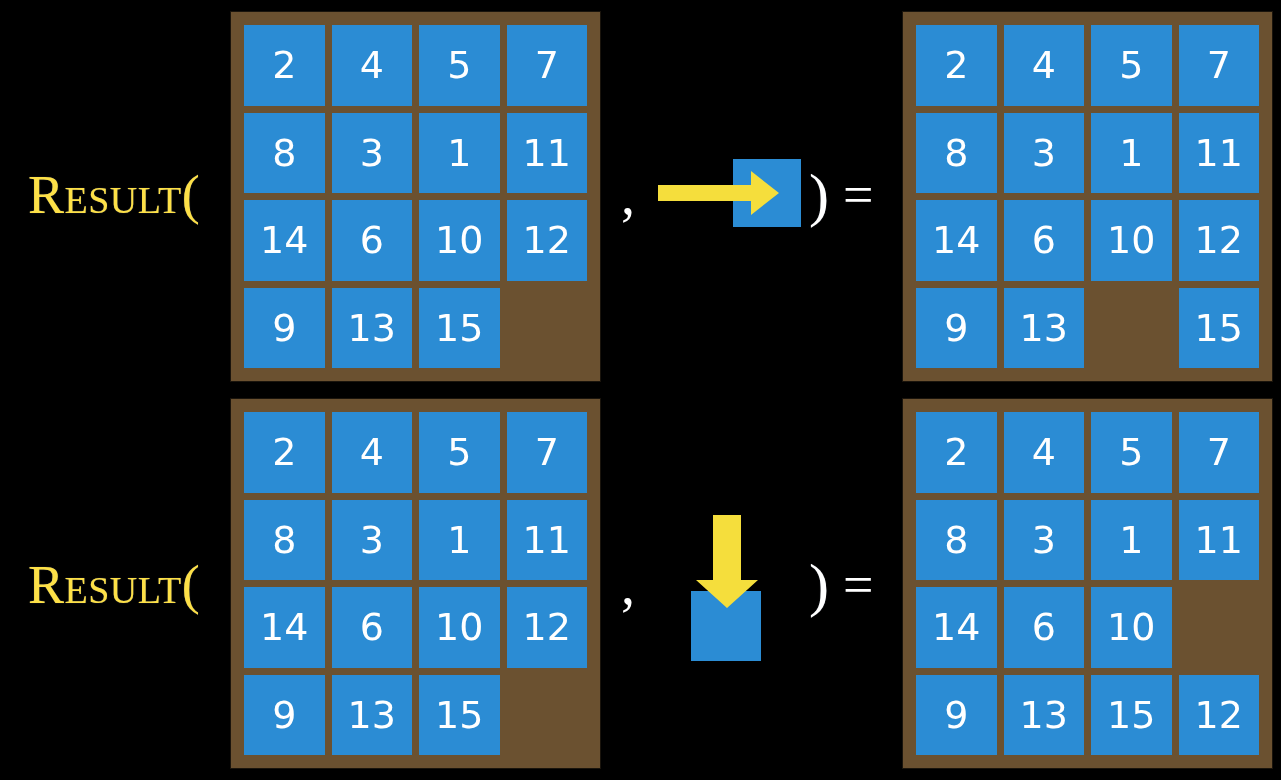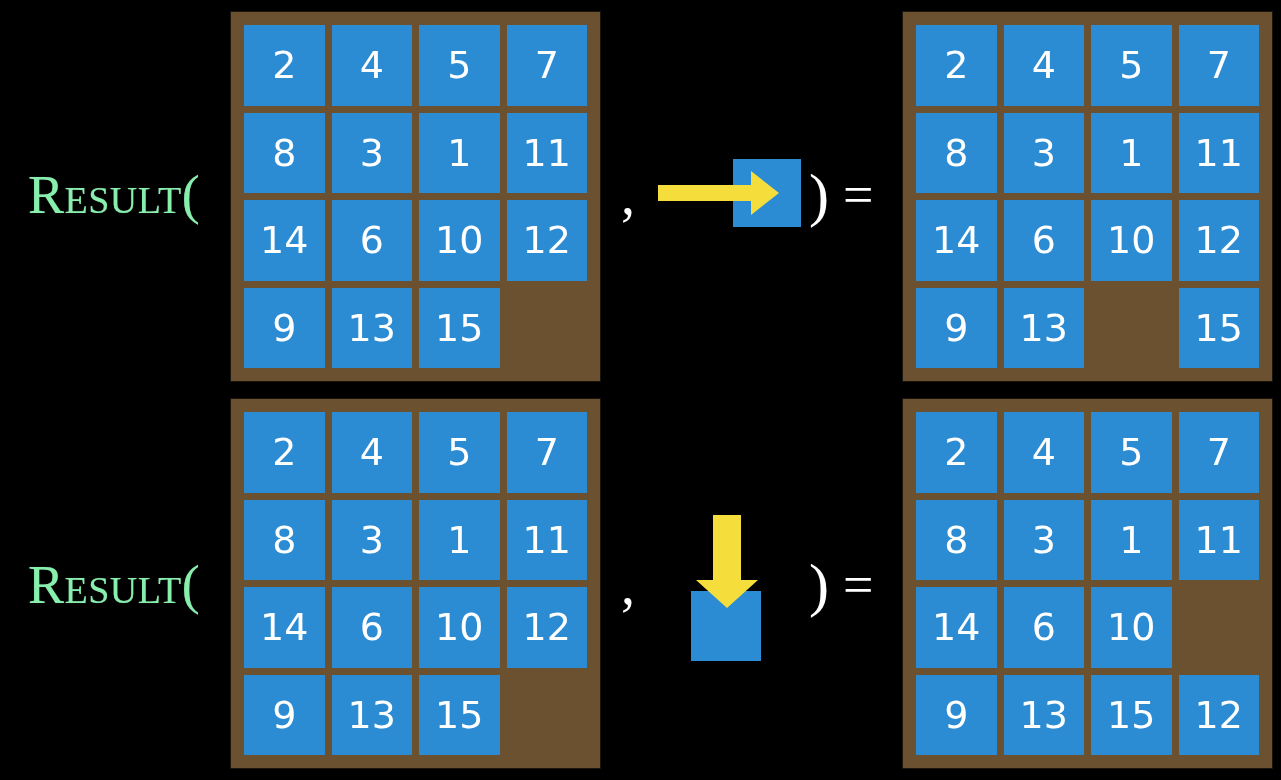--- a/index.html
+++ b/index.html
@@ -28,21 +28,21 @@
   }
   .eq-row.row-1 { top: 0px;   height: 390px; }
   .eq-row.row-2 { top: 390px; height: 390px; }
 
   
   .result-label {
     position: absolute;
     left: 28px;
     top: 50%;
     transform: translateY(-50%);
-    color: #86efac;
+    color: #fde047;
     font-family: "Liberation Serif", "DejaVu Serif", serif;
     font-size: 54px;
     line-height: 1;
     font-variant: small-caps;
     letter-spacing: 0.5px;
     white-space: nowrap;
     text-shadow: 0 0 1px rgba(160,170,190,0.55);
   }
 
   

